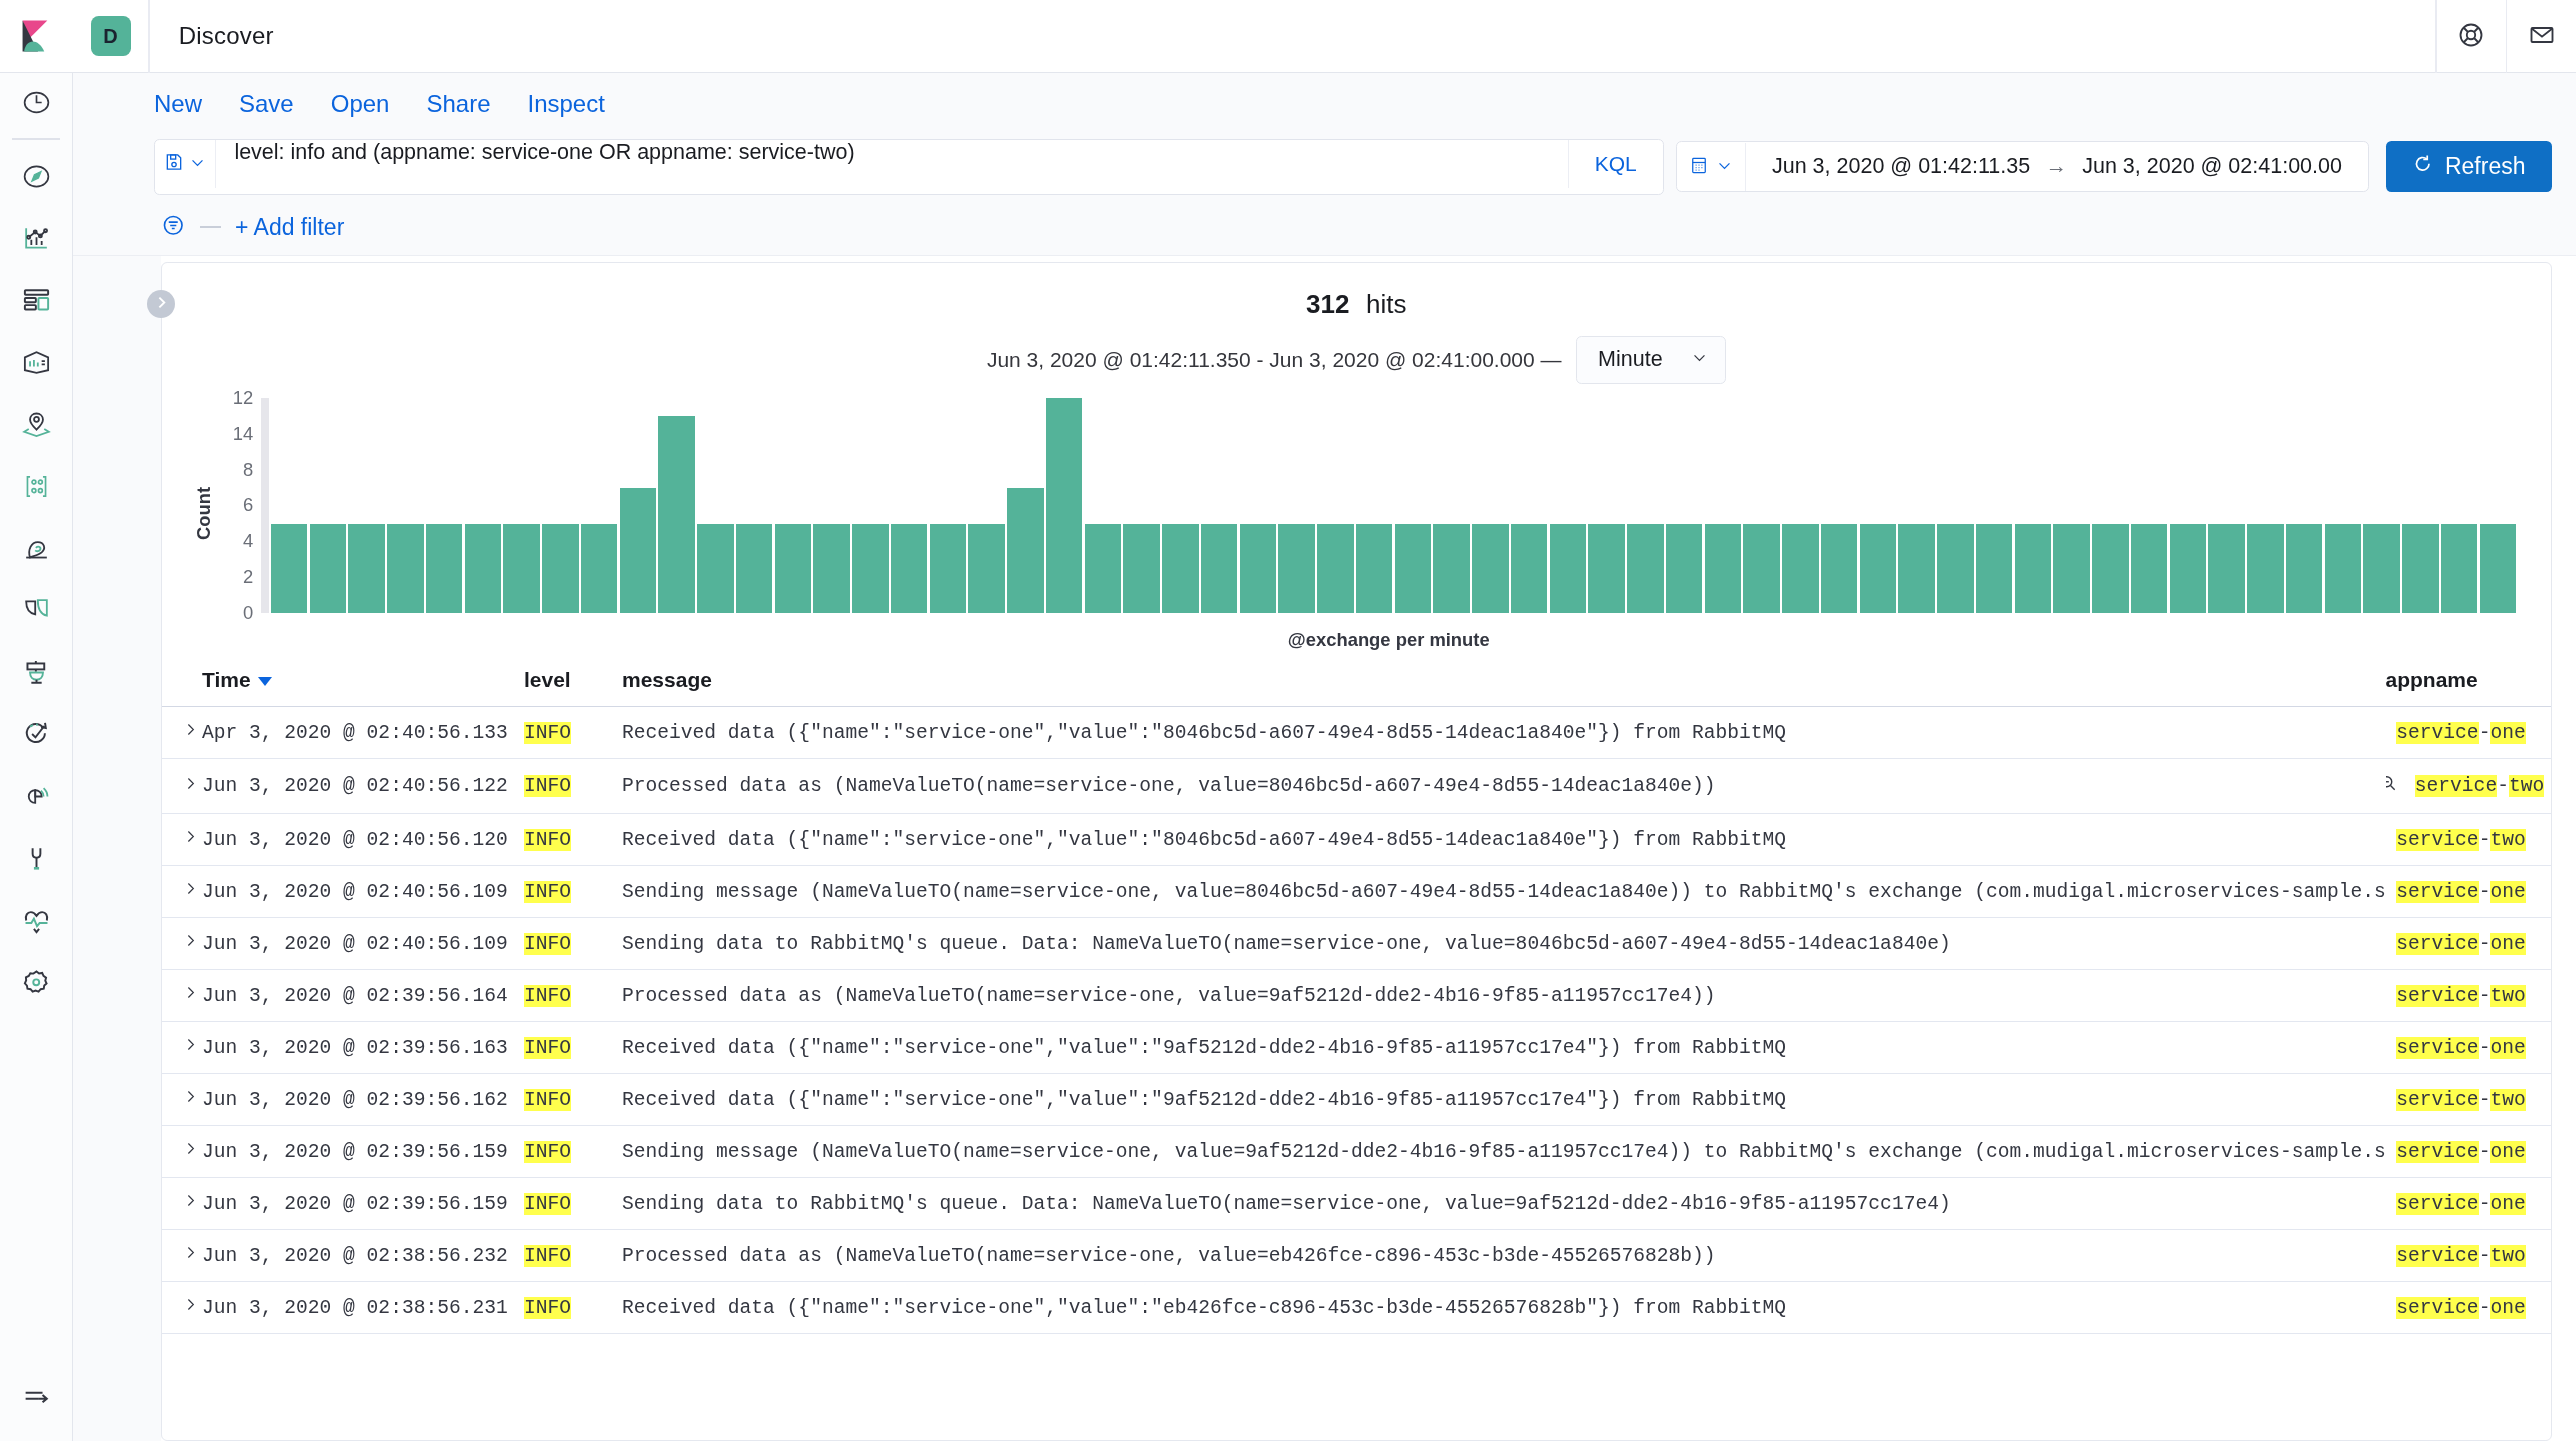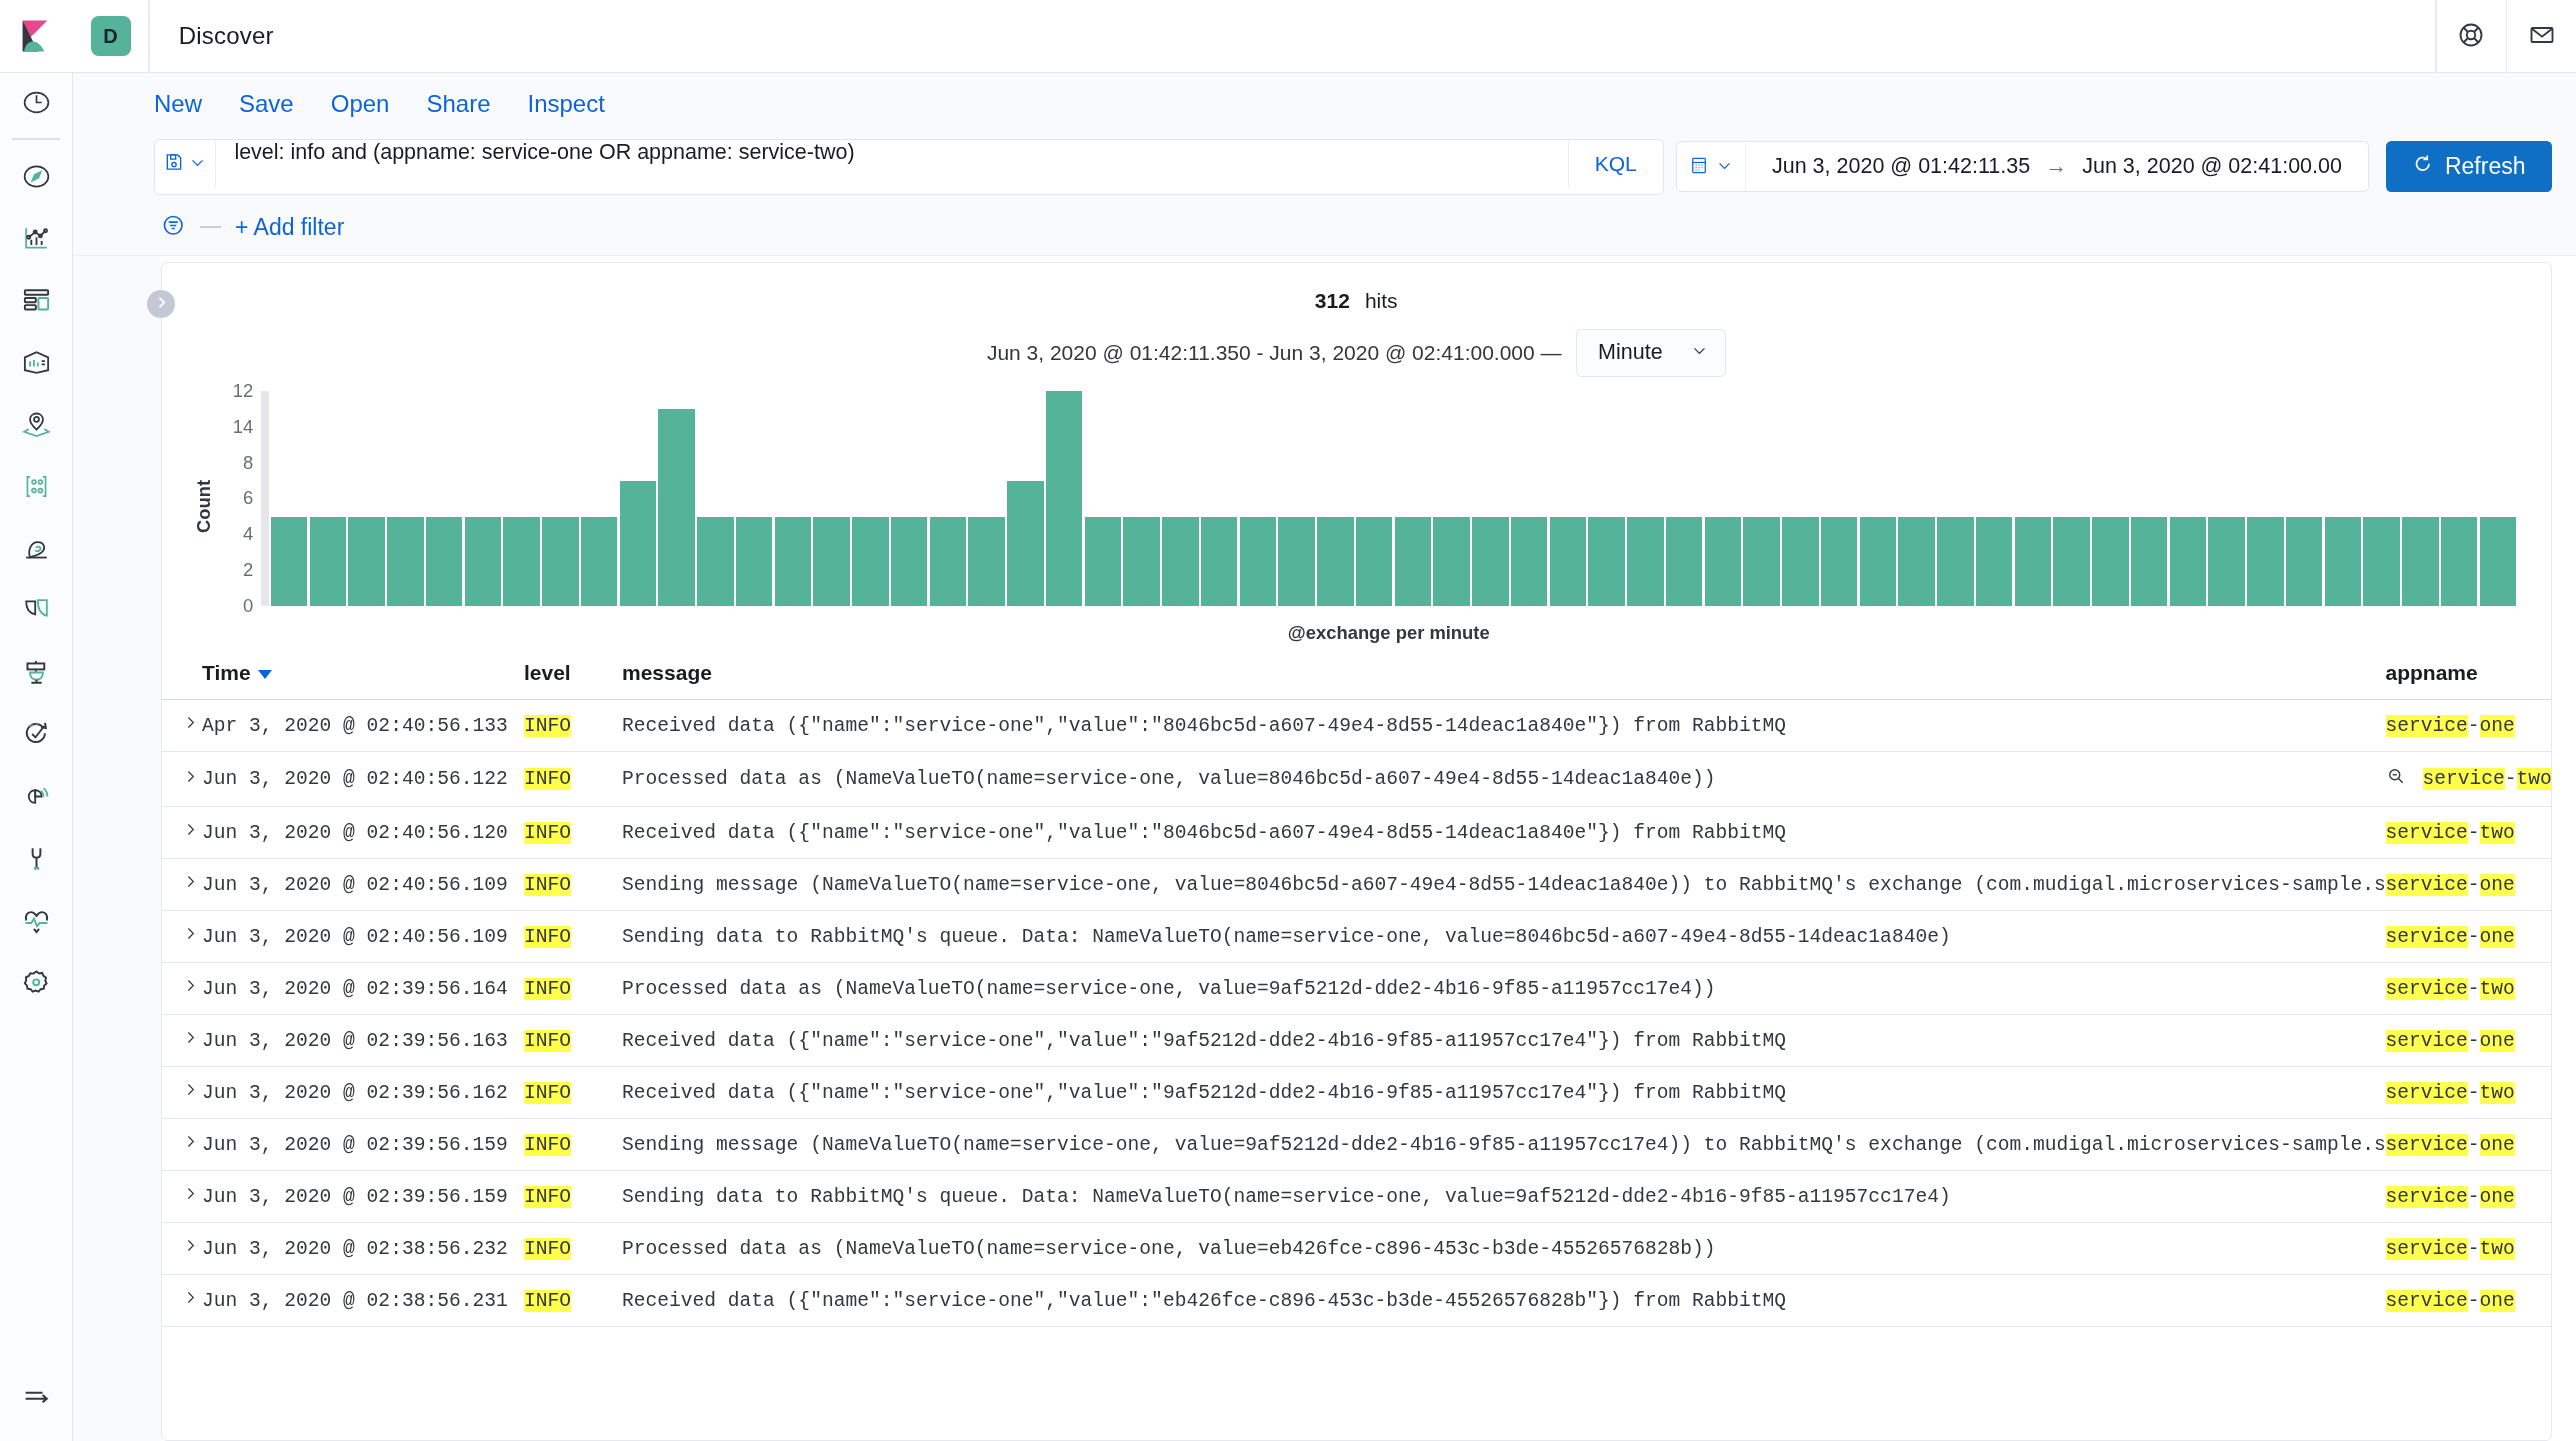--- a/index.html
+++ b/index.html
@@ -137,21 +137,21 @@
     background: #c3c9d4; display: flex; align-items: center; justify-content: center;
   }
   .panel {
     flex: 1 1 auto; min-width: 0; background: #fff;
     border: 1.5px solid #e5e8ef; border-radius: 6.1px;
     margin: 6.1px 24.5px 0 0;
     display: flex; flex-direction: column; overflow: hidden;
   }
 
   .hits-head { text-align: center; padding-top: 26px; }
-  .hits-line { font-size: 21px; color: #1a1c21; }
+  .hits-line { font-size: 26px; color: #1a1c21; }
   .hits-count { font-weight: 700; }
   .hits-sub {
     display: flex; align-items: center; justify-content: center;
     gap: 14px; margin-top: 15.3px; font-size: 21px; color: #35363c;
   }
   .interval-select {
     border: 1.5px solid #e3e6ed; border-radius: 5.4px; background: #fbfcfe;
     height: 48px; display: flex; align-items: center; gap: 28px;
     padding: 0 17px 0 21.5px; font-size: 21.5px; color: #1a1c21;
   }
@@ -211,21 +211,21 @@
   .sort-caret {
     display: inline-block; margin-left: 7.7px;
     width: 0; height: 0; border-left: 7.7px solid transparent;
     border-right: 7.7px solid transparent; border-top: 9.2px solid #0b64dd;
     vertical-align: middle;
   }
   .hl { background: #ffff4d; }
   .row-actions {
     display: inline-flex; gap: 14px; margin-right: 17px; vertical-align: middle;
   }
-  .app-cell { display: flex; align-items: center; justify-content: flex-start; }
+  .app-cell { display: flex; align-items: center; justify-content: center; }
 </style>
 </head>
 <body>
 
 <div class="app">
 
   <nav class="leftnav">
     <div class="nav-logo">
       <svg width="31" height="34" viewBox="0 0 40 44">
         <path d="M2 2 L34 2 L10 26 Z" fill="#e8478b"></path>

